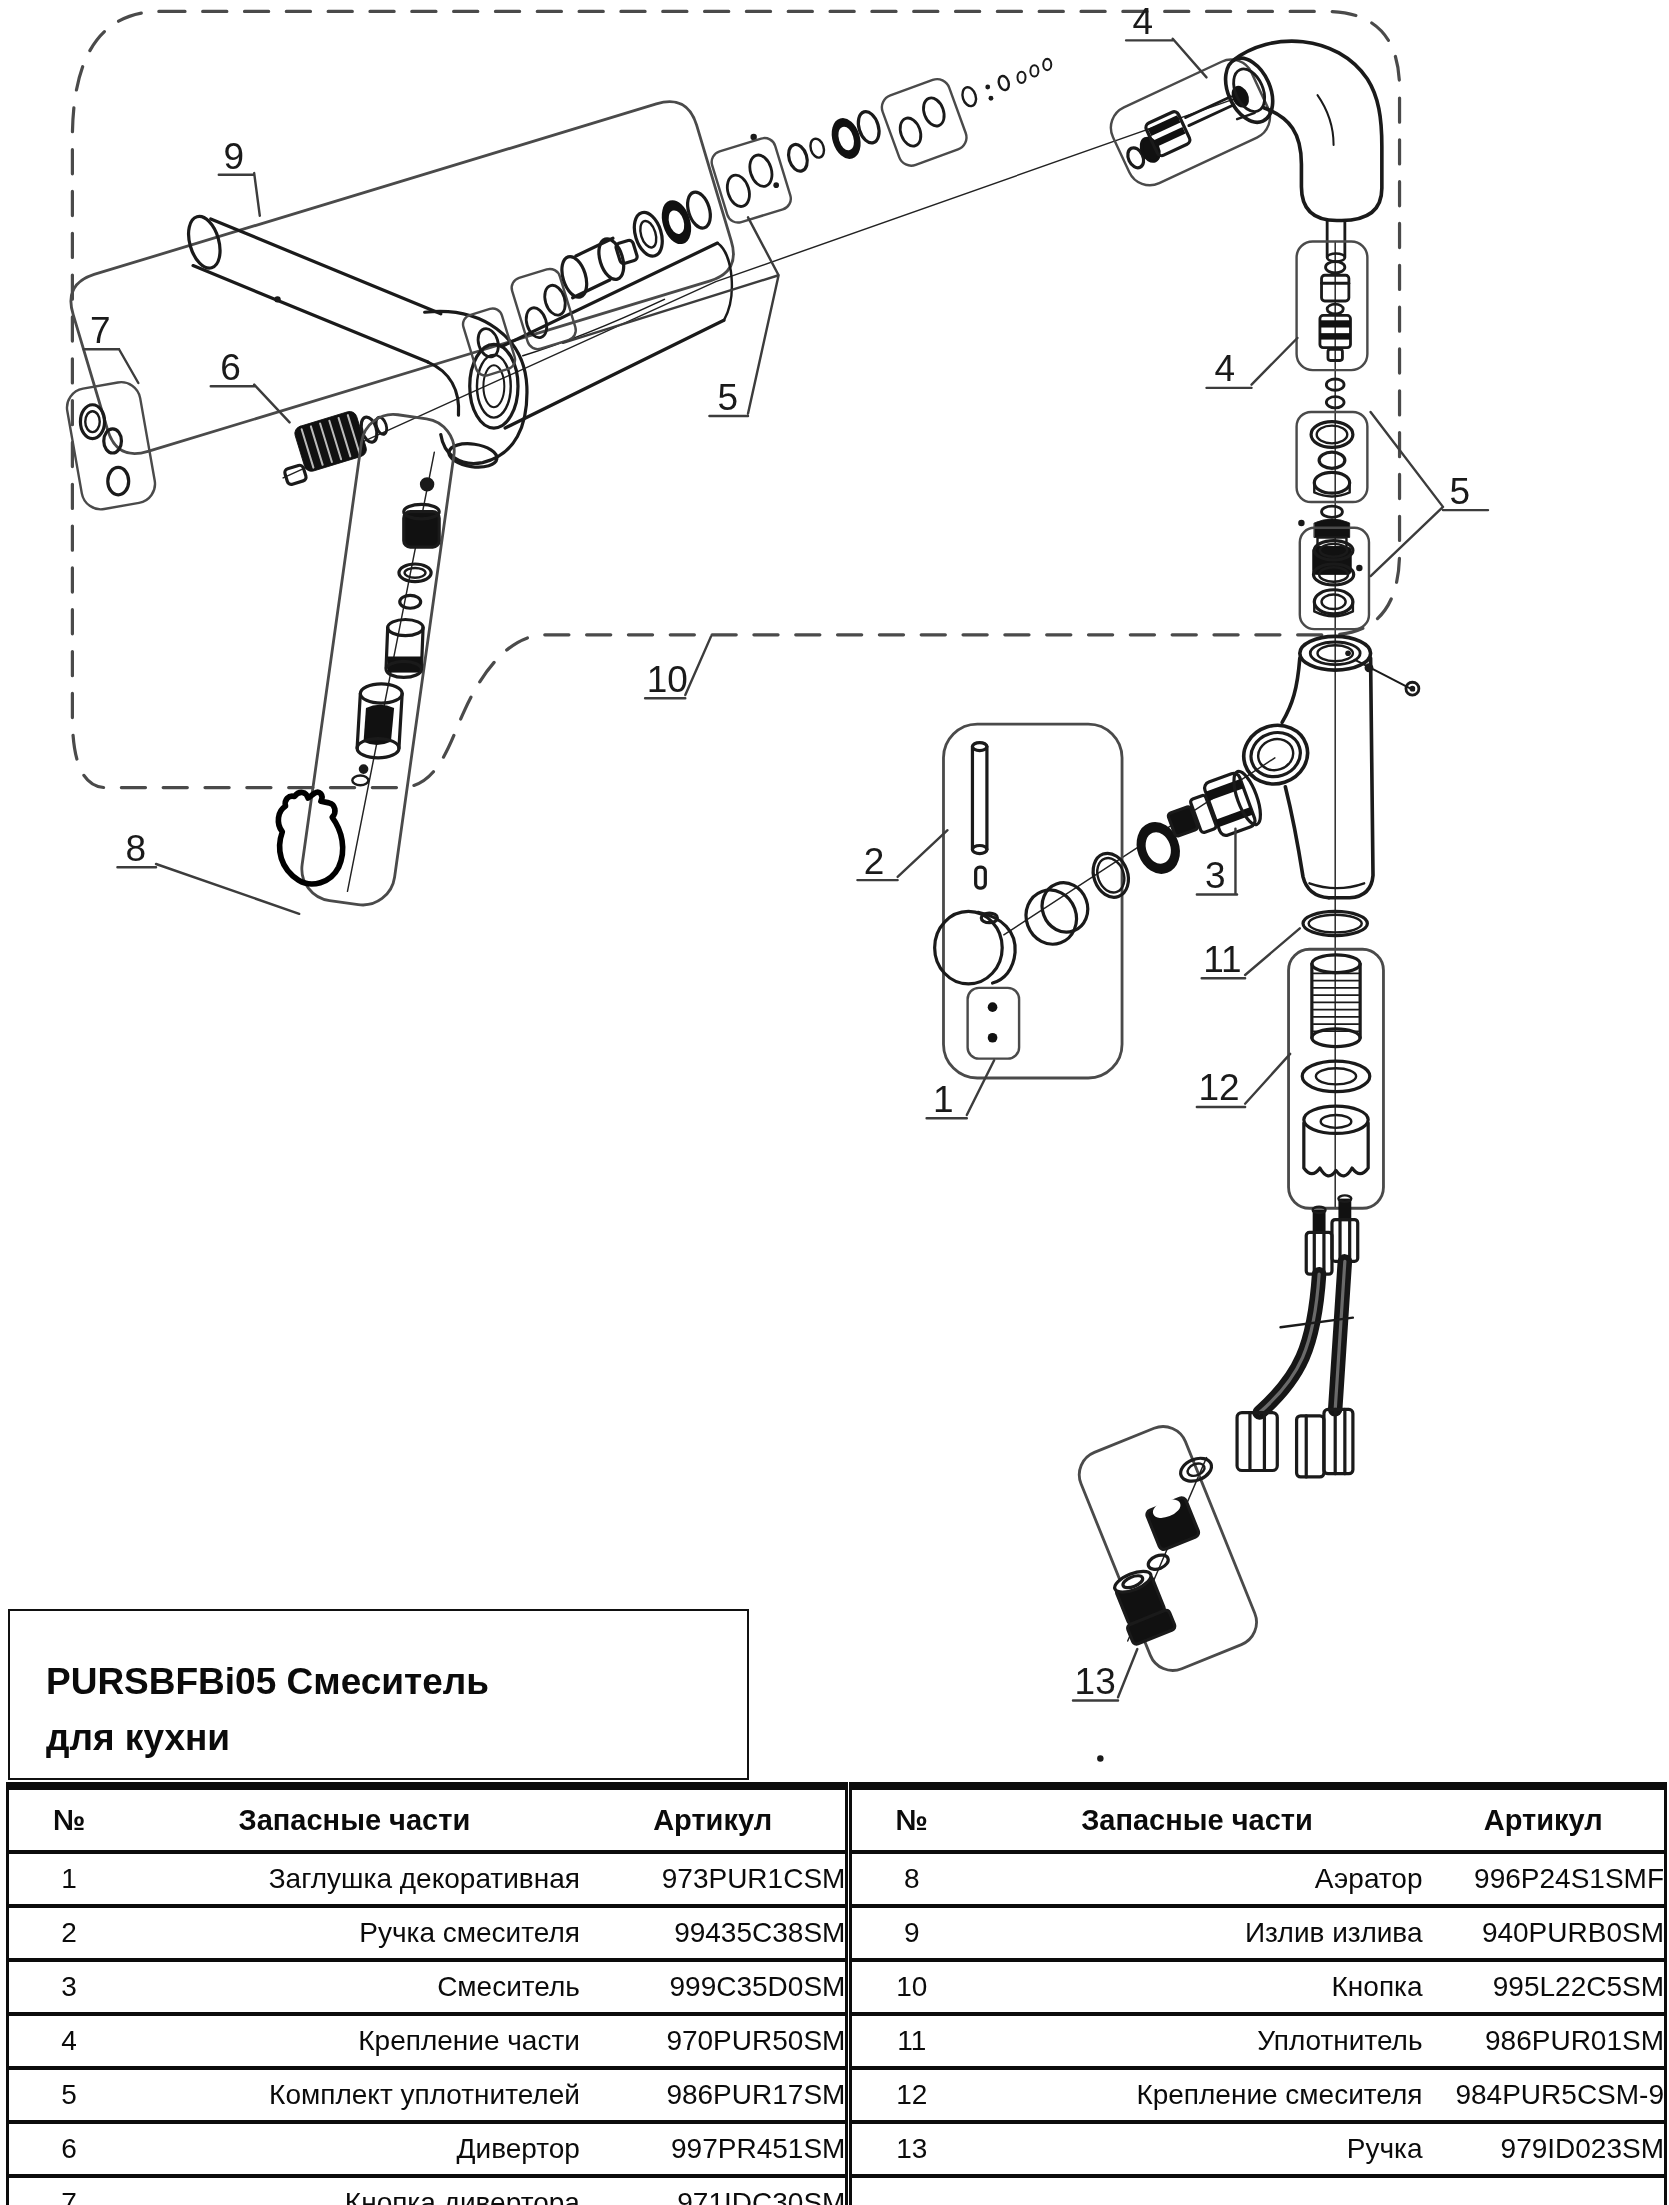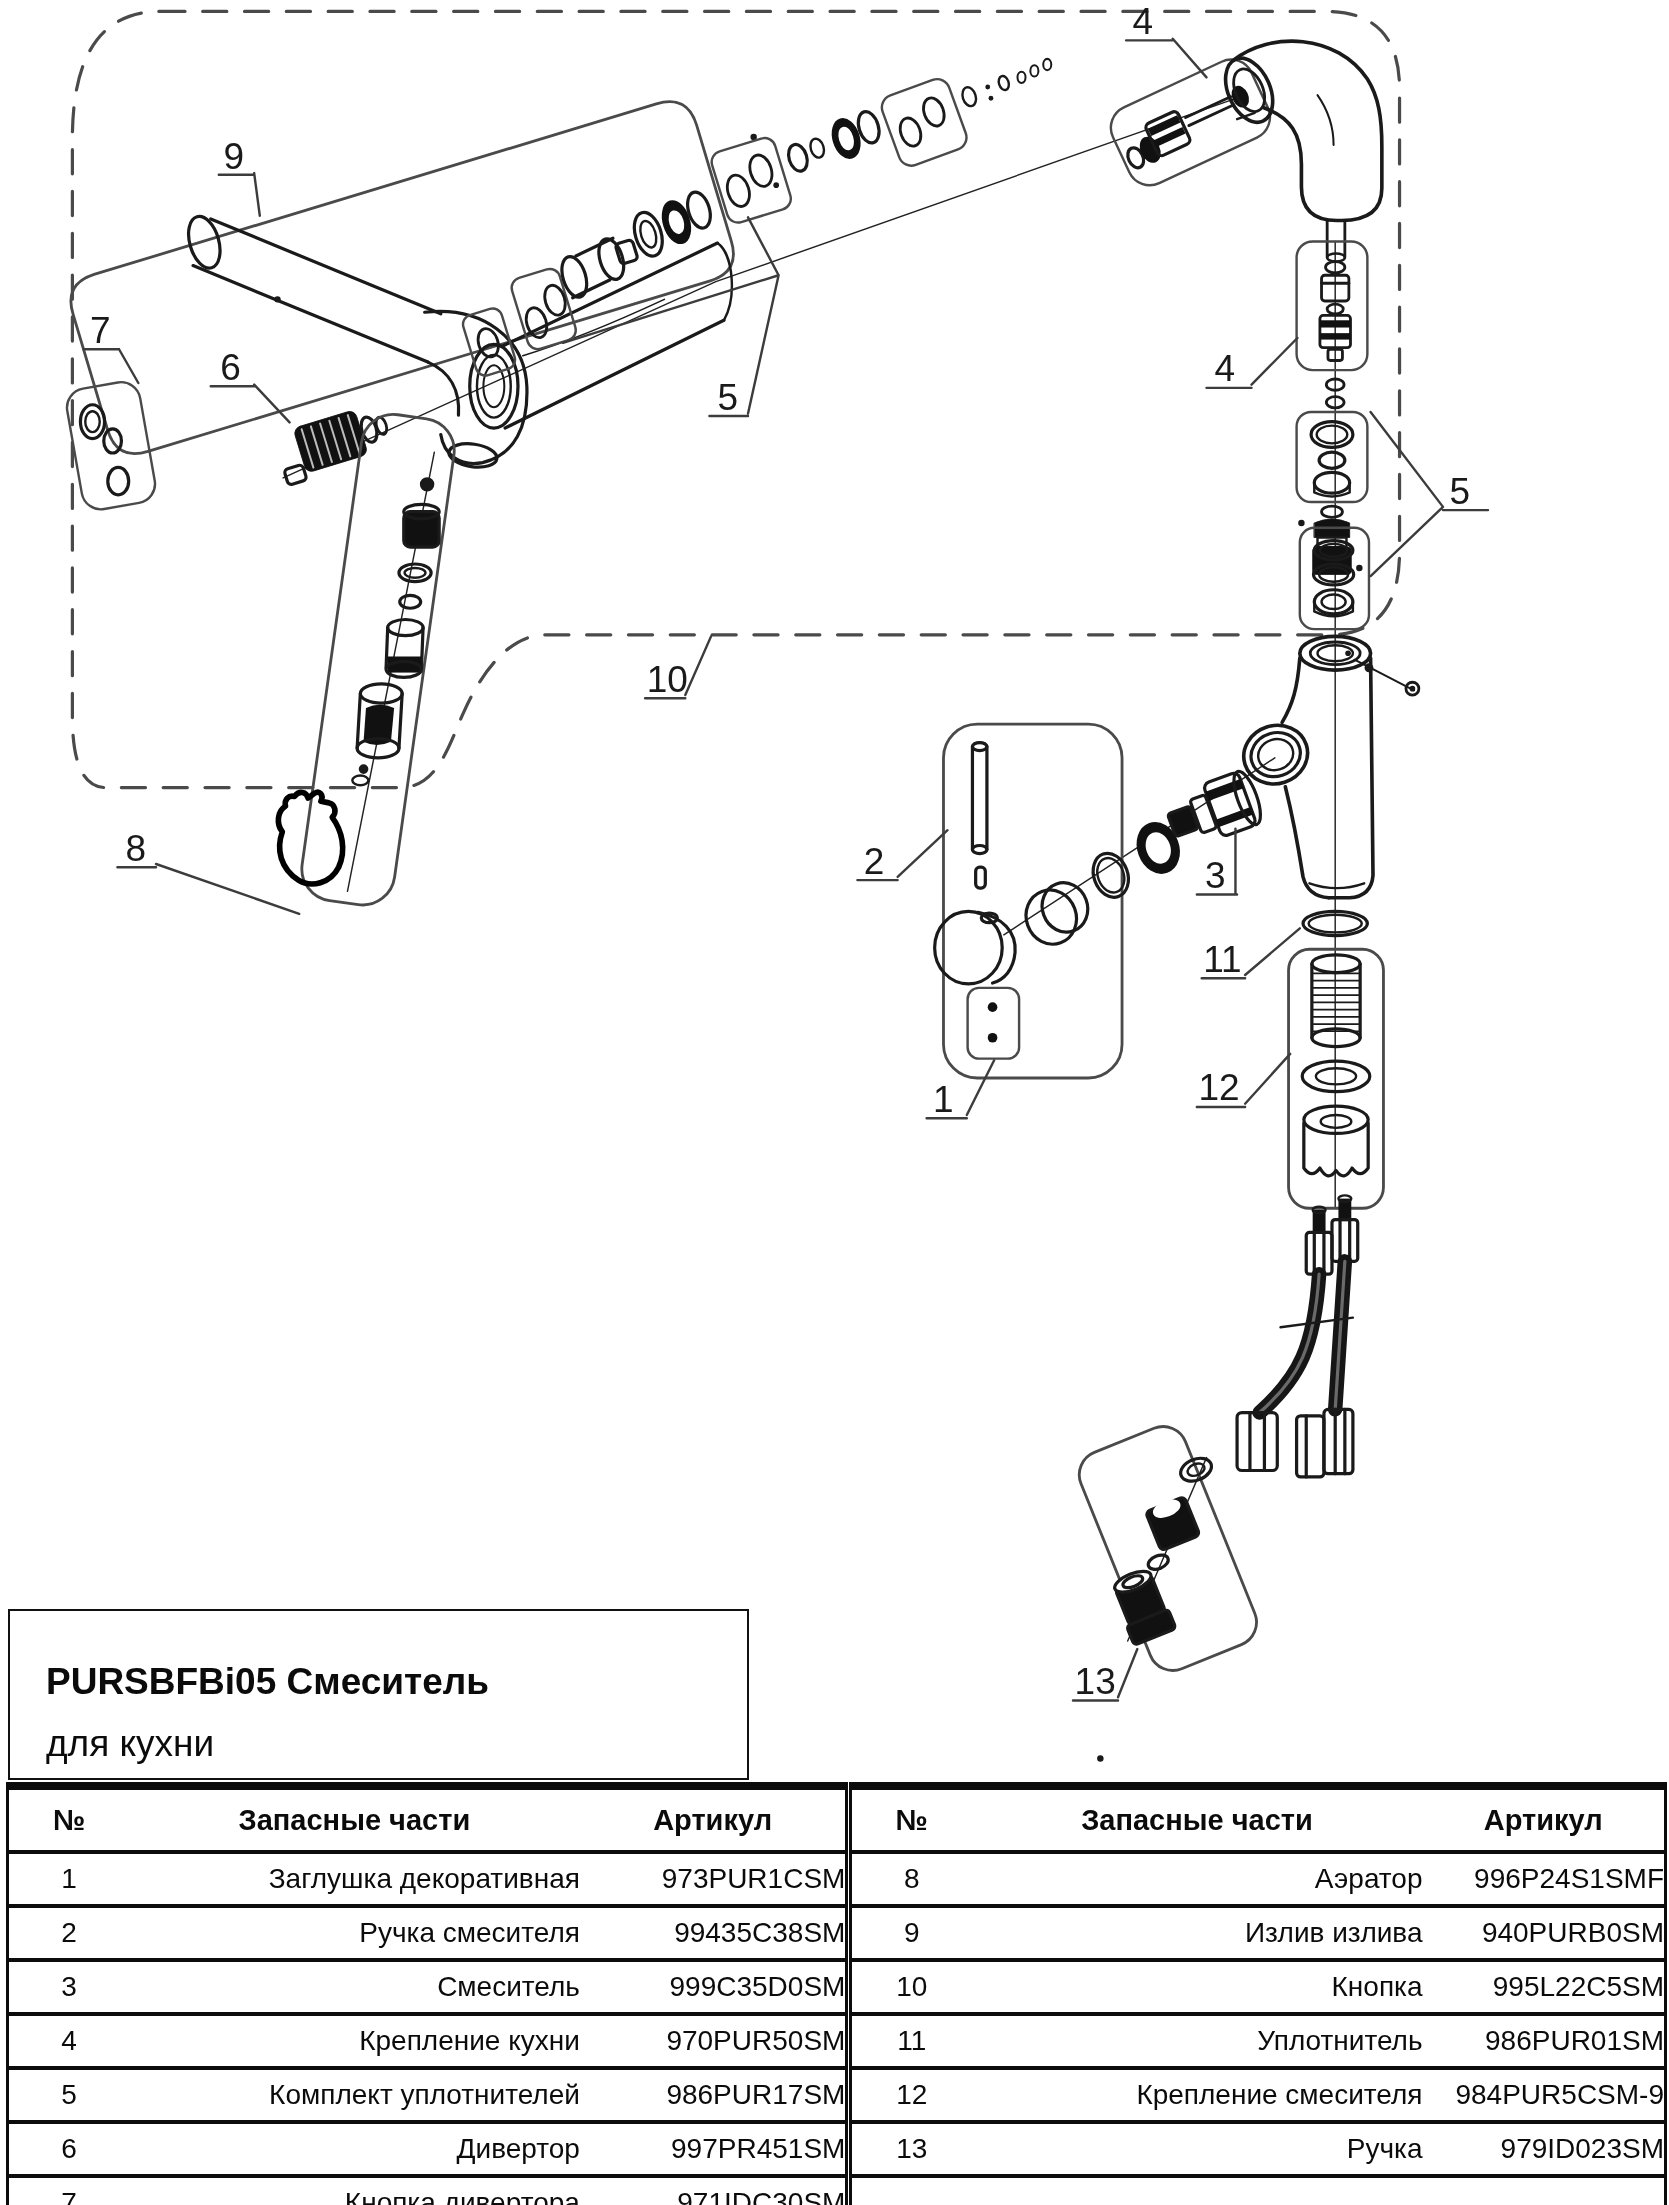--- a/index.html
+++ b/index.html
@@ -4,21 +4,21 @@
 <style>
   html,body{margin:0;padding:0;background:#ffffff;}
   #page{position:relative;width:1669px;height:2205px;background:#ffffff;overflow:hidden;
         font-family:"Liberation Sans", sans-serif;color:#0b0b0b;}
   #diagram{position:absolute;left:0;top:0;}
   svg text.callout{font-family:"Liberation Sans",sans-serif;font-size:46px;fill:#1a1a1a;}
   
   .titlebox{position:absolute;left:8px;top:1609px;width:741px;height:171px;
             border:2.4px solid #111;box-sizing:border-box;background:#fff;}
   .titlebox .t1{position:absolute;left:36px;top:50px;font-size:37px;font-weight:bold;letter-spacing:0px;}
-  .titlebox .t2{position:absolute;left:36px;top:112px;font-size:37px;font-weight:normal;}
+  .titlebox .t2{position:absolute;left:36px;top:106px;font-size:37px;font-weight:bold;}
   
   .ptable{position:absolute;border-collapse:collapse;table-layout:fixed;background:#fff;}
   .ptable td,.ptable th{font-size:28px;padding:0;vertical-align:middle;height:50px;
                         border-top:4.8px solid #0c0c0c;}
   .ptable tr.hdr th{font-weight:bold;font-size:29px;height:60px;border-top:8px solid #0c0c0c;}
   .ptable tr.last td{border-bottom:4.8px solid #0c0c0c;}
   .c-num{text-align:center;}
   .c-part,.c-art{text-align:right;}
   #tleft{left:6.4px;top:1782px;width:838px;border-left:3.2px solid #0c0c0c;border-right:3.2px solid #0c0c0c;}
   #tright{left:849px;top:1782px;width:814px;border-left:3.2px solid #0c0c0c;border-right:3.2px solid #0c0c0c;}
@@ -450,21 +450,21 @@
       <td class="c-part">Ручка смесителя</td>
       <td class="c-art">99435C38SM</td>
     </tr>
     <tr>
       <td class="c-num">3</td>
       <td class="c-part">Смеситель</td>
       <td class="c-art">999C35D0SM</td>
     </tr>
     <tr>
       <td class="c-num">4</td>
-      <td class="c-part">Крепление кухни</td>
+      <td class="c-part">Крепление части</td>
       <td class="c-art">970PUR50SM</td>
     </tr>
     <tr>
       <td class="c-num">5</td>
       <td class="c-part">Комплект уплотнителей</td>
       <td class="c-art">986PUR17SM</td>
     </tr>
     <tr>
       <td class="c-num">6</td>
       <td class="c-part">Дивертор</td>

